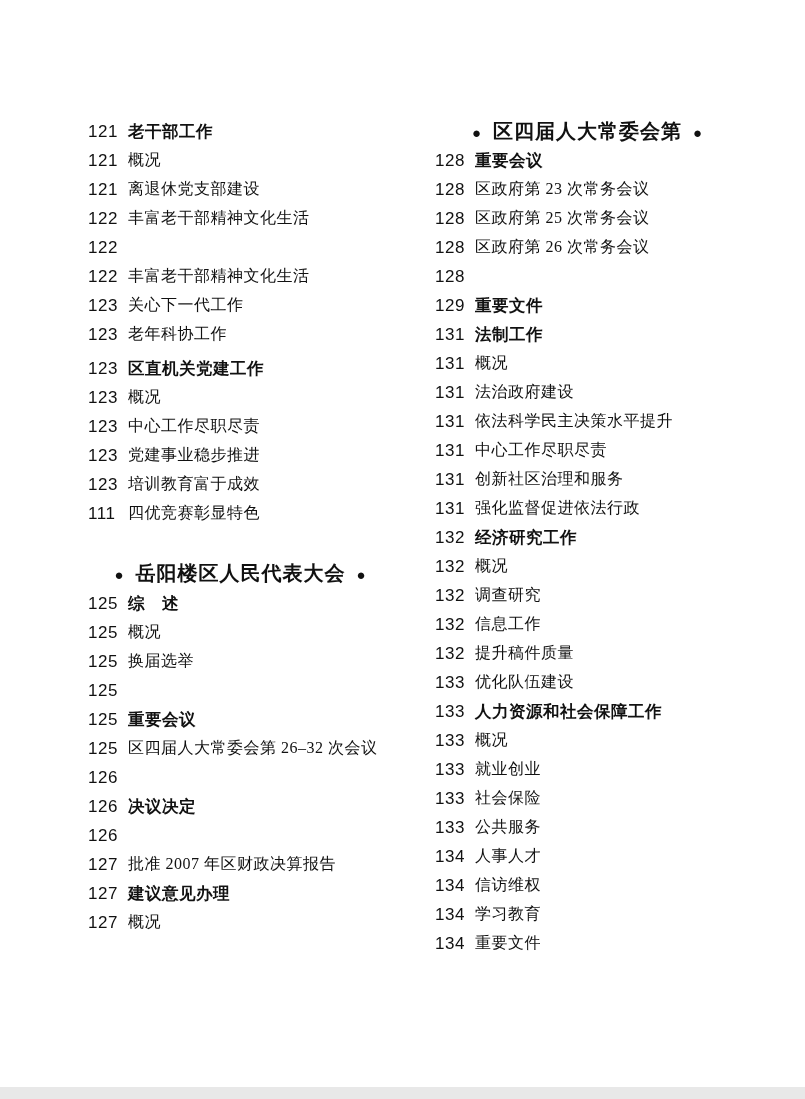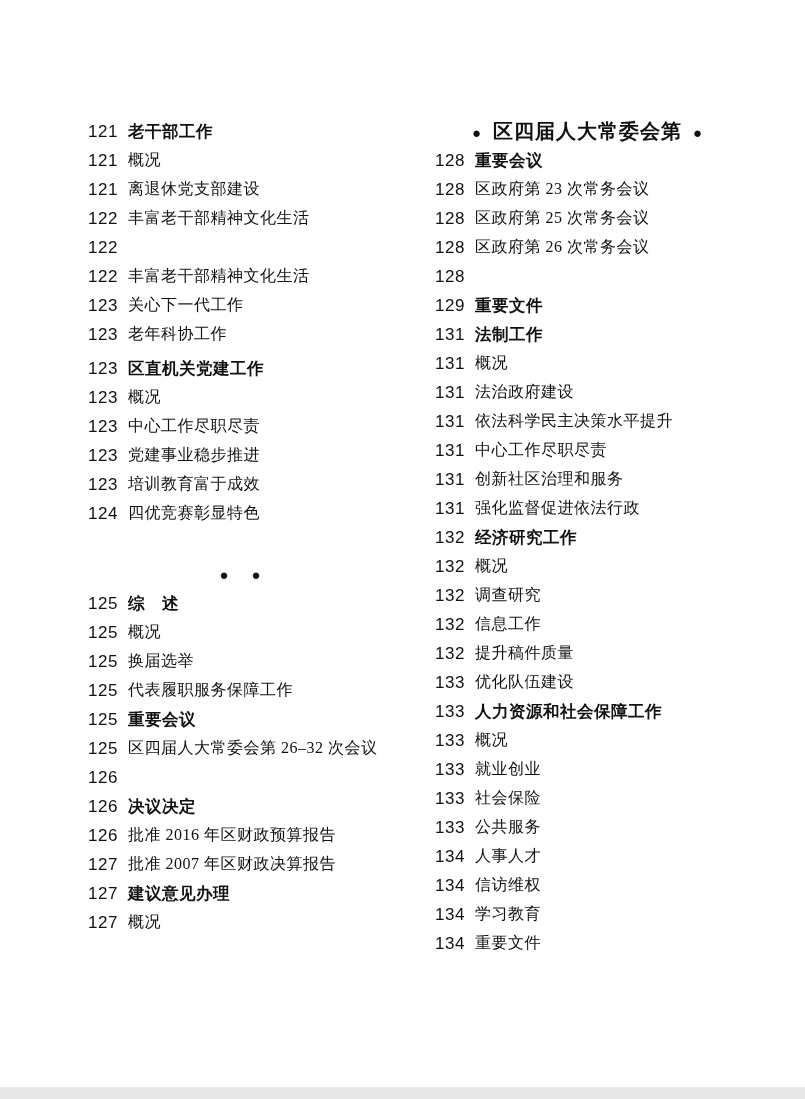--- a/index.html
+++ b/index.html
@@ -111,63 +111,62 @@
         </div>
         <div class="row">
           <span class="num">123</span>
           <span class="title">党建事业稳步推进</span>
         </div>
         <div class="row">
           <span class="num">123</span>
           <span class="title">培训教育富于成效</span>
         </div>
         <div class="row">
-          <span class="num">124</span>
+          <span class="num">111</span>
           <span class="title">四优竞赛彰显特色</span>
         </div>
       </div>
       <div class="section">
         <div class="section-header">
           <span class="bullet">●</span>
+          <span class="header-text">岳阳楼区人民代表大会</span>
           <span class="bullet">●</span>
         </div>
         <div class="row bold">
           <span class="num">125</span>
           <span class="title">综　述</span>
         </div>
         <div class="row">
           <span class="num">125</span>
           <span class="title">概况</span>
         </div>
         <div class="row">
           <span class="num">125</span>
           <span class="title">换届选举</span>
         </div>
         <div class="row">
           <span class="num">125</span>
-          <span class="title">代表履职服务保障工作</span>
         </div>
         <div class="row bold">
           <span class="num">125</span>
           <span class="title">重要会议</span>
         </div>
         <div class="row">
           <span class="num">125</span>
           <span class="title">区四届人大常委会第 26–32 次会议</span>
         </div>
         <div class="row">
           <span class="num">126</span>
         </div>
         <div class="row bold">
           <span class="num">126</span>
           <span class="title">决议决定</span>
         </div>
         <div class="row">
           <span class="num">126</span>
-          <span class="title">批准 2016 年区财政预算报告</span>
         </div>
         <div class="row">
           <span class="num">127</span>
           <span class="title">批准 2007 年区财政决算报告</span>
         </div>
         <div class="row bold">
           <span class="num">127</span>
           <span class="title">建议意见办理</span>
         </div>
         <div class="row">

